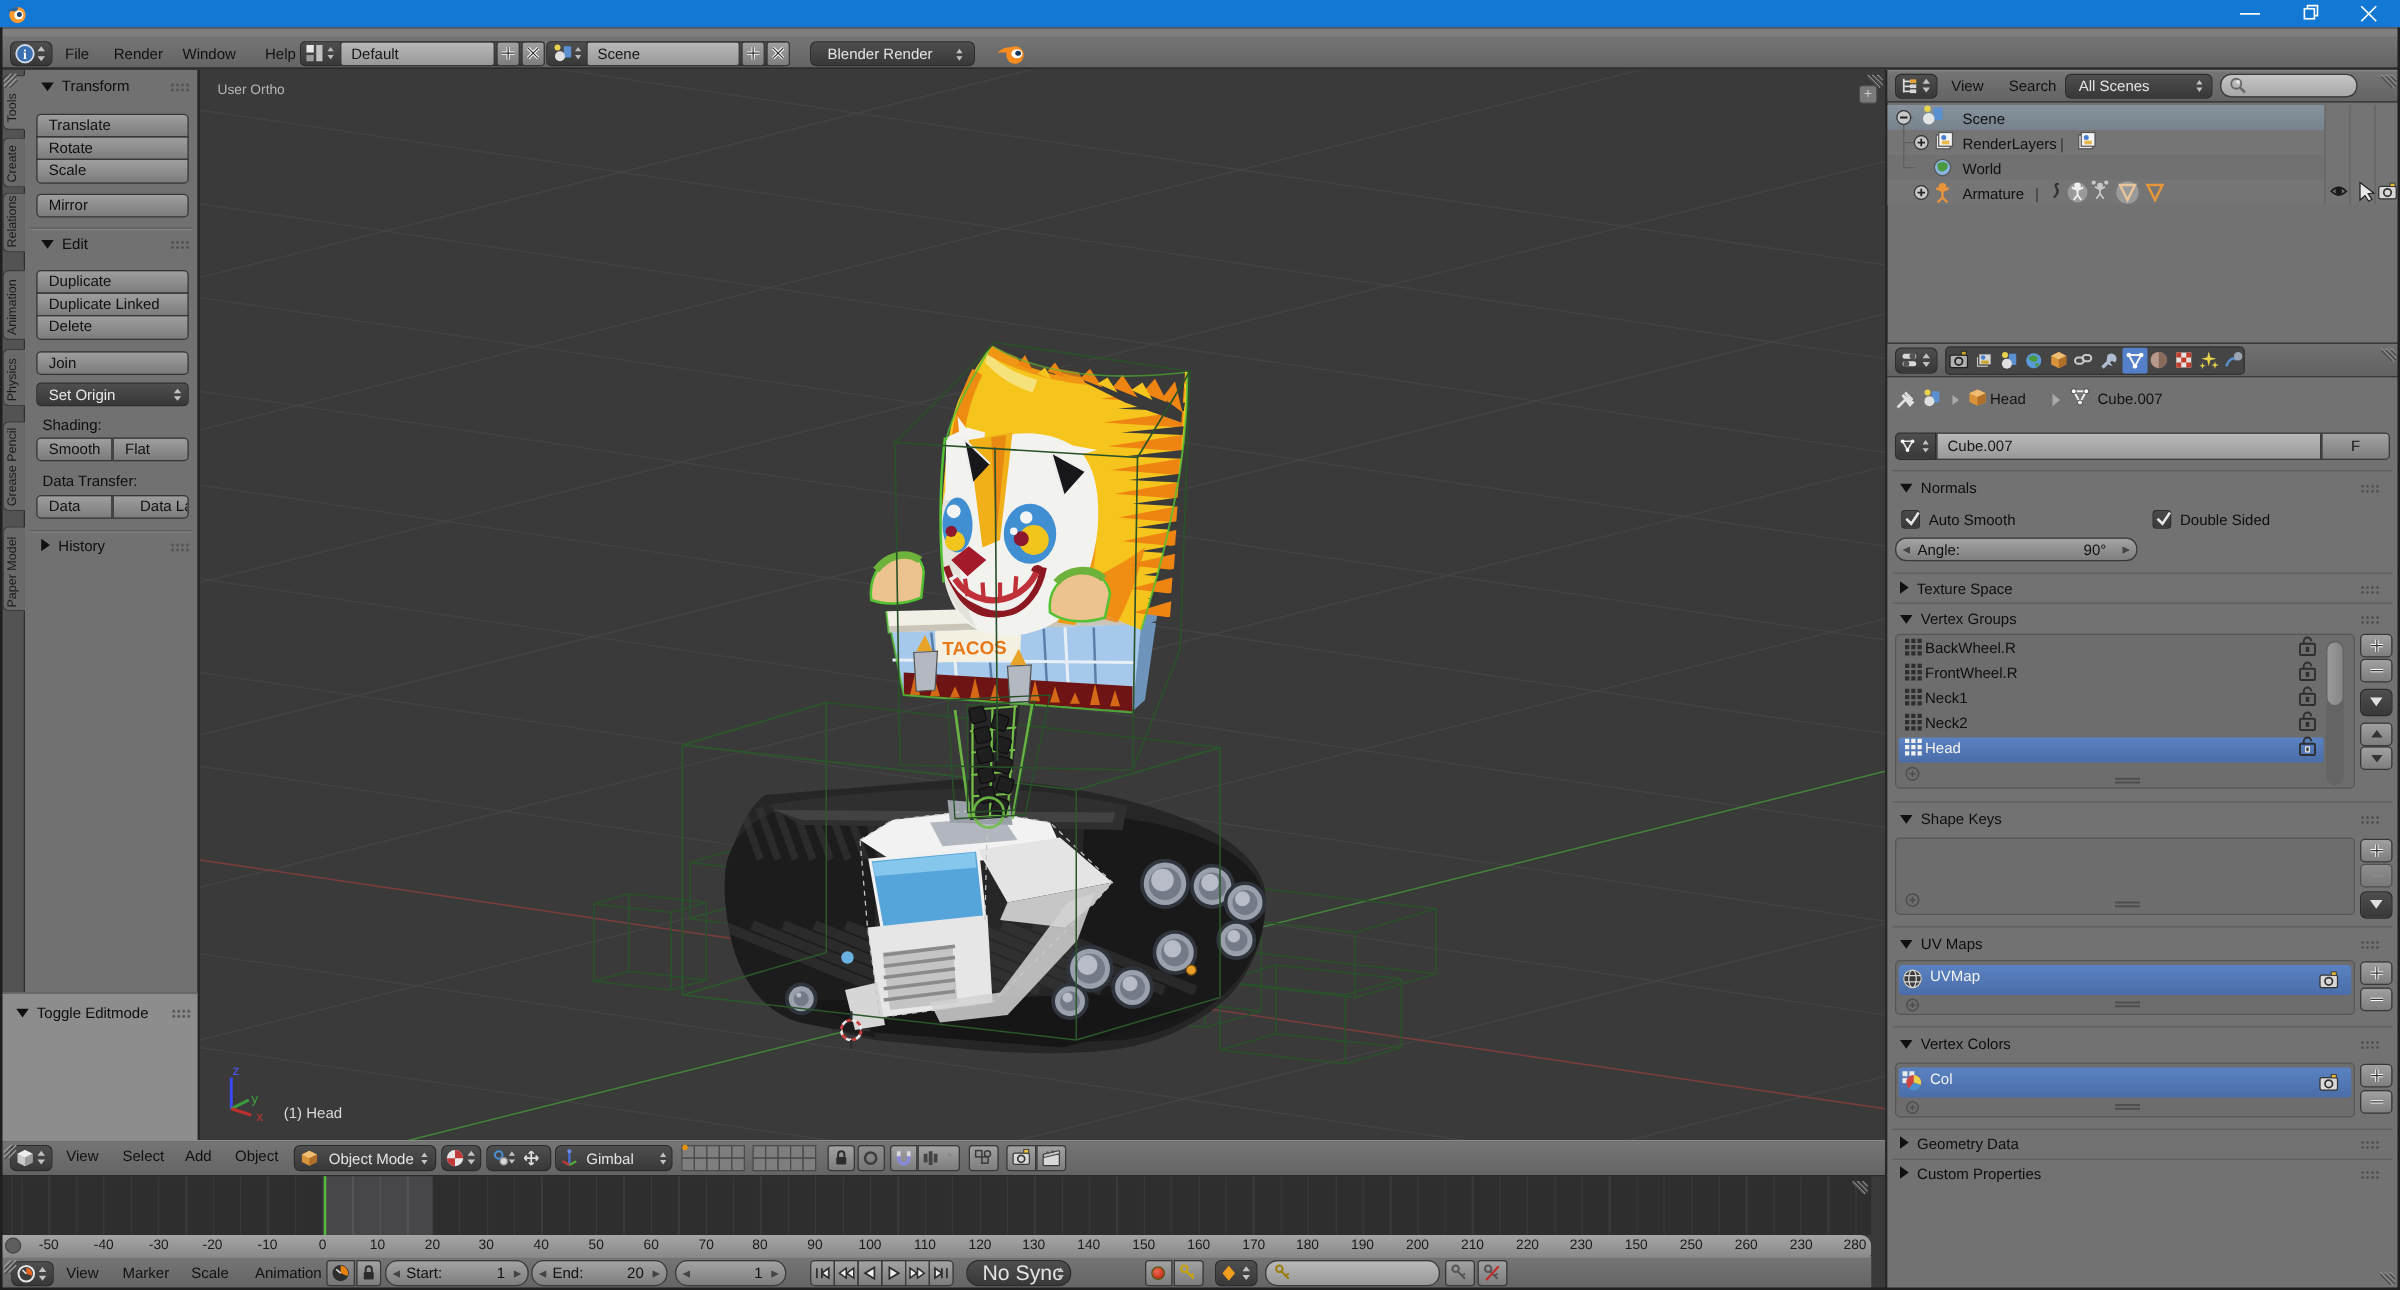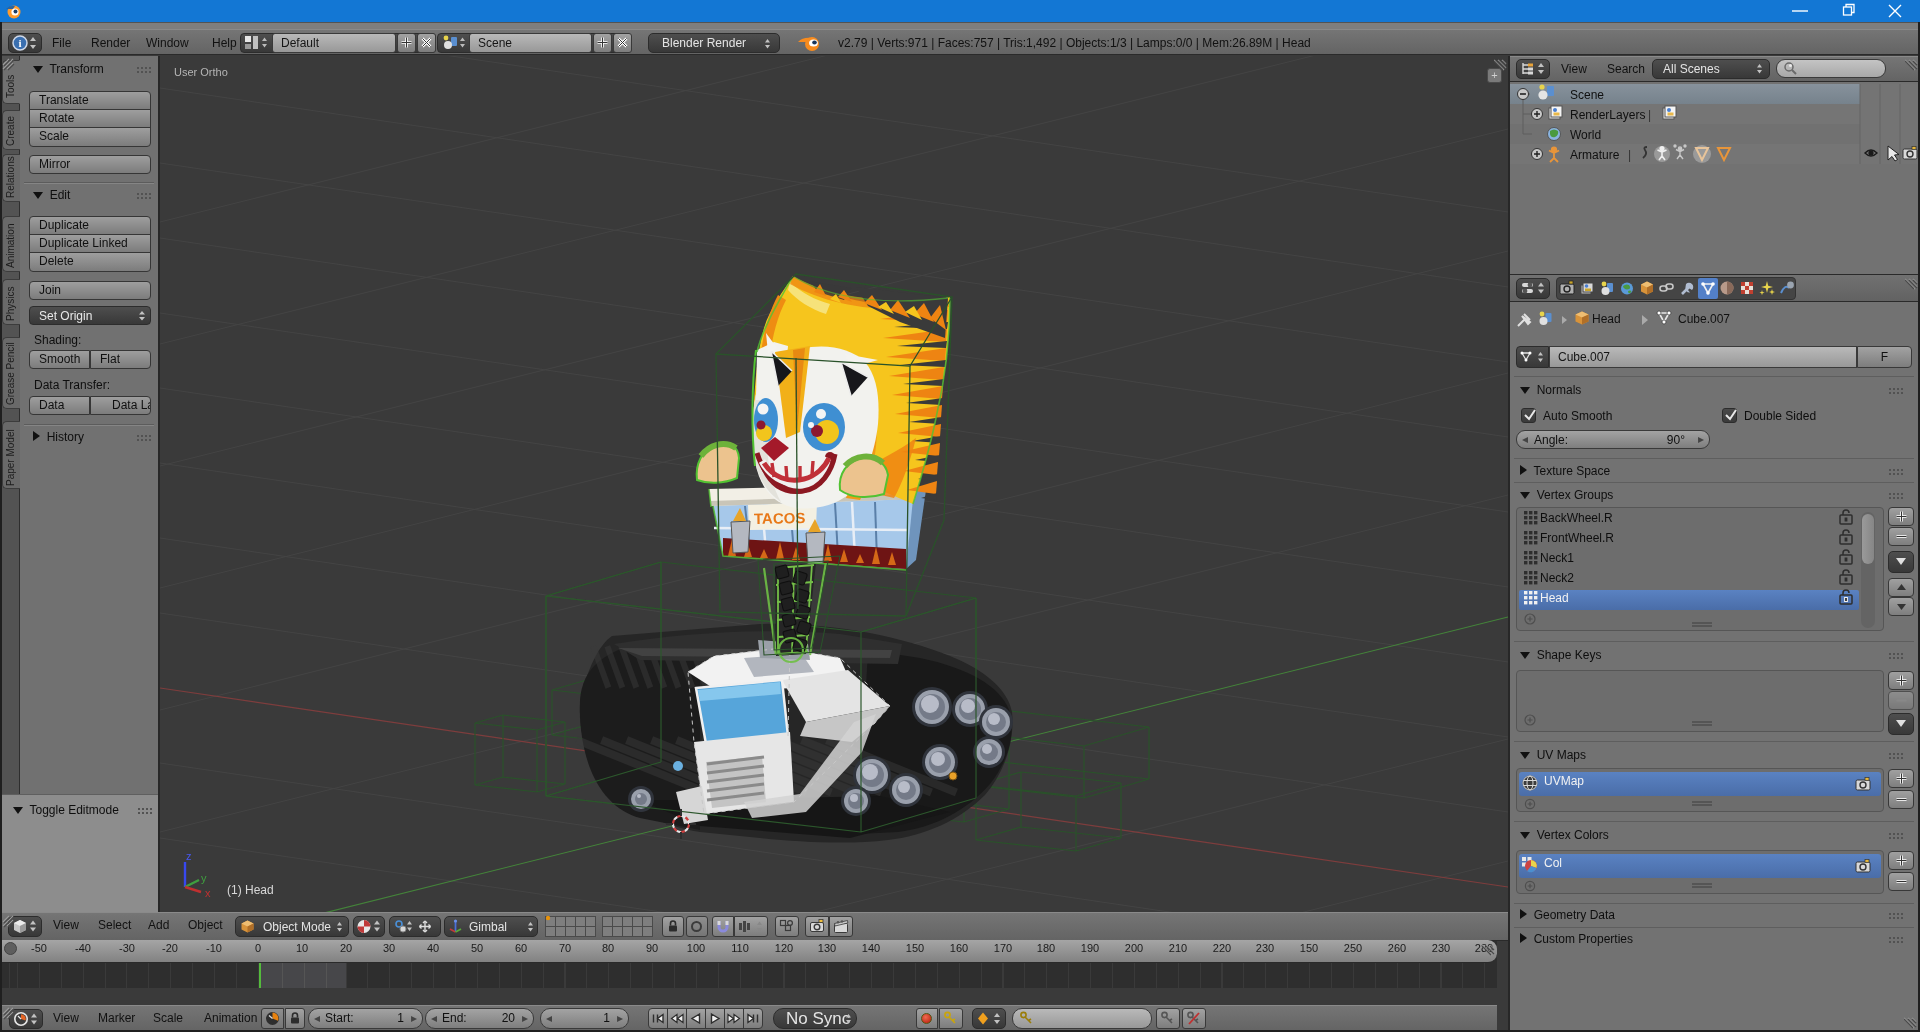--- a/index.html
+++ b/index.html
@@ -19,21 +19,21 @@
 .shelfborder{left:158px;top:56px;width:2px;height:884px;background:#272727}
 .redo{left:0;top:794px;width:158px;height:118px;background:#8d8d8d;border-top:1px solid #5f5f5f}
 .phdr{font-size:12px;color:#0e0e0e}
 .tri{display:inline-block;width:0;height:0}
 .tridown{border-left:5px solid transparent;border-right:5px solid transparent;border-top:7px solid #101010}
 .triright{border-top:5px solid transparent;border-bottom:5px solid transparent;border-left:7px solid #101010}
 .sbtn{position:absolute;left:29px;width:122px;height:19px;background:linear-gradient(#9e9e9e,#7c7c7c);border:1px solid #363636;font-size:12px;color:#101010;line-height:17px;padding-left:9px;white-space:nowrap;overflow:hidden}
 .sep{position:absolute;left:24px;width:130px;height:1px;background:#5c5c5c;box-shadow:0 1px 0 #858585}
 .vphdr{left:0;top:912px;width:1508px;height:29px}
 .tlband{left:0;top:941px;width:1497px;height:47px;background:#2e2e2e}
-.tlnum{left:0;top:940px;width:1497px;height:23px;background:linear-gradient(#a5a5a5,#828282);border-bottom:1px solid #2a2a2a;border-radius:0 9px 9px 0}
+.tlnum{left:0;top:988px;width:1497px;height:23px;background:linear-gradient(#a5a5a5,#828282);border-bottom:1px solid #2a2a2a;border-radius:0 9px 9px 0}
 .tlhdr{left:0;top:1005px;width:1497px;height:27px}
 .num{position:absolute;top:2px;font-size:11px;color:#1a1a1a;transform:translateX(-50%)}
 .rcol{left:1510px;top:56px;width:410px;height:976px;background:#727272}
 .rborder{left:1508px;top:56px;width:2px;height:976px;background:#272727}
 .outlhdr{left:1510px;top:56px;width:410px;height:26px}
 .prophdrbar{left:1510px;top:274px;width:410px;height:28px;background:linear-gradient(#717171,#626262);border-top:1px solid #2a2a2a;border-bottom:1px solid #2a2a2a}
 .props{left:1510px;top:302px;width:410px;height:730px;background:#727272}
 .listbox{position:absolute;background:#6d6d6d;border:1px solid #565656;border-radius:4px}
 .bluerow{background:linear-gradient(#5a82c2,#4a6da8);color:#f0f0f0}
 .lrow{position:absolute;left:2px;width:340px;height:20px;font-size:12px;color:#101010;line-height:20px}
@@ -114,21 +114,20 @@
   <div class="abs darkbtn" style="left:648px;top:3px;width:132px;height:20px;font-size:12px;line-height:19px;padding-left:13px;color:#e4e4e4">Blender Render</div>
   <svg class="abs" style="left:760px;top:8px" width="12" height="12" viewBox="0 0 12 12">
         <path d="M10,4.5 L7.5,1 L5,4.5 Z M5,7 L10,7 L7.5,10.5 Z" fill="#c2c2c2"></path>
       </svg>
   <svg class="abs" style="left:797px;top:5px" width="27" height="17" viewBox="0 0 27 17">
     <circle cx="15" cy="9" r="7" fill="#f78b1e"></circle>
     <path d="M1,7 Q6,2 14,3 L10,7 Z" fill="#f78b1e"></path>
     <ellipse cx="16.5" cy="8" rx="4.4" ry="3.6" fill="#fff"></ellipse>
     <ellipse cx="17.5" cy="7.6" rx="2.3" ry="2" fill="#18365c"></ellipse>
   </svg>
-  <div class="abs menu" style="left:838px;top:0">v2.79 | Verts:971 | Faces:757 | Tris:1,492 | Objects:1/3 | Lamps:0/0 | Mem:26.89M | Head</div>
 </div>
 
 <div class="abs tabcol"></div>
 <div class="abs tab" style="top:60px;height:44px;background:#717171;border-right:1px solid #717171"></div>
 <div class="abs tabtxt" style="left:5px;top:98px">Tools</div>
 <div class="abs tab" style="top:110px;height:40px"></div>
 <div class="abs tabtxt" style="left:5px;top:146px">Create</div>
 <div class="abs tab" style="top:154px;height:48px"></div>
 <div class="abs tabtxt" style="left:5px;top:198px">Relations</div>
 <div class="abs tab" style="top:216px;height:56px"></div>

